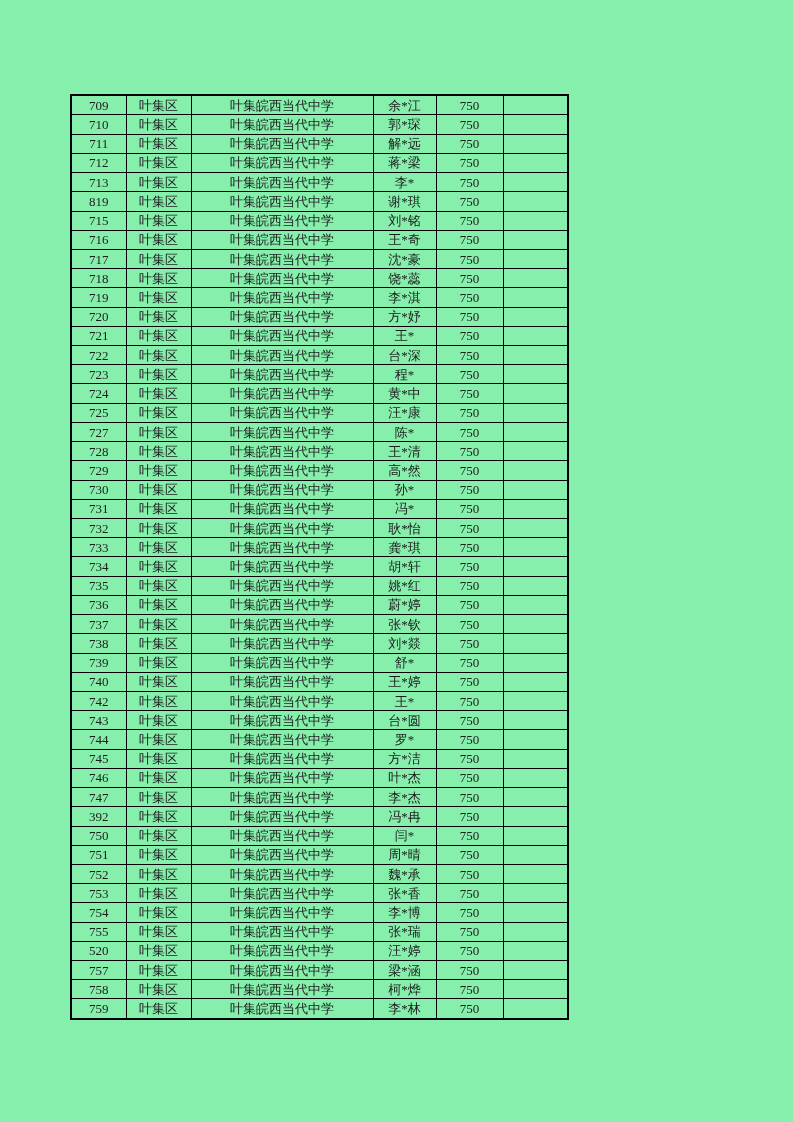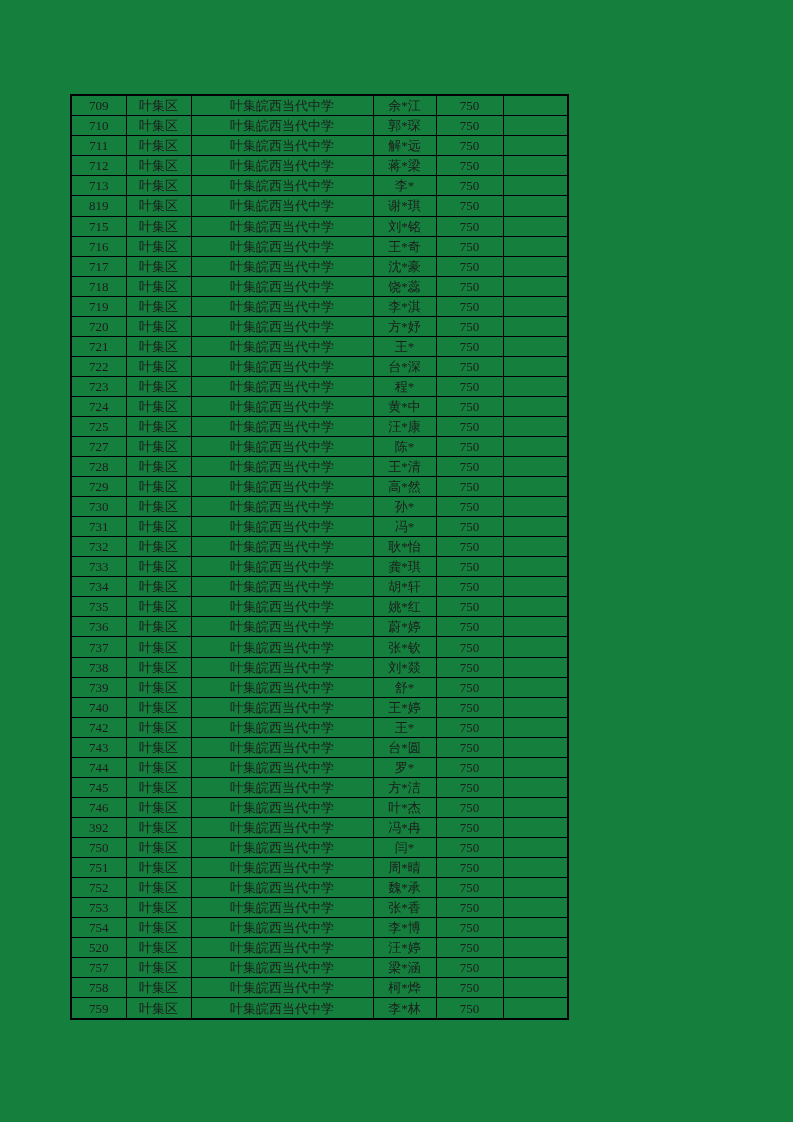--- a/index.html
+++ b/index.html
@@ -4,21 +4,21 @@
 <style>
   html, body {
     margin: 0;
     padding: 0;
     background: #ffffff;
   }
   .page {
     position: relative;
     width: 793px;
     height: 1122px;
-    background: #15803d;
+    background: #86efac;
     font-family: "Liberation Serif", "DejaVu Serif", serif;
     overflow: hidden;
   }
   table.results {
     position: absolute;
     left: 70px;
     top: 94px;
     width: 497px;
     height: 926px;
     border-collapse: collapse;
@@ -333,20 +333,28 @@
         </tr>
         <tr>
           <td>746</td>
           <td>叶集区</td>
           <td>叶集皖西当代中学</td>
           <td>叶*杰</td>
           <td>750</td>
           <td></td>
         </tr>
         <tr>
+          <td>747</td>
+          <td>叶集区</td>
+          <td>叶集皖西当代中学</td>
+          <td>李*杰</td>
+          <td>750</td>
+          <td></td>
+        </tr>
+        <tr>
           <td>392</td>
           <td>叶集区</td>
           <td>叶集皖西当代中学</td>
           <td>冯*冉</td>
           <td>750</td>
           <td></td>
         </tr>
         <tr>
           <td>750</td>
           <td>叶集区</td>
@@ -377,20 +385,28 @@
           <td>叶集皖西当代中学</td>
           <td>张*香</td>
           <td>750</td>
           <td></td>
         </tr>
         <tr>
           <td>754</td>
           <td>叶集区</td>
           <td>叶集皖西当代中学</td>
           <td>李*博</td>
+          <td>750</td>
+          <td></td>
+        </tr>
+        <tr>
+          <td>755</td>
+          <td>叶集区</td>
+          <td>叶集皖西当代中学</td>
+          <td>张*瑞</td>
           <td>750</td>
           <td></td>
         </tr>
         <tr>
           <td>520</td>
           <td>叶集区</td>
           <td>叶集皖西当代中学</td>
           <td>汪*婷</td>
           <td>750</td>
           <td></td>

